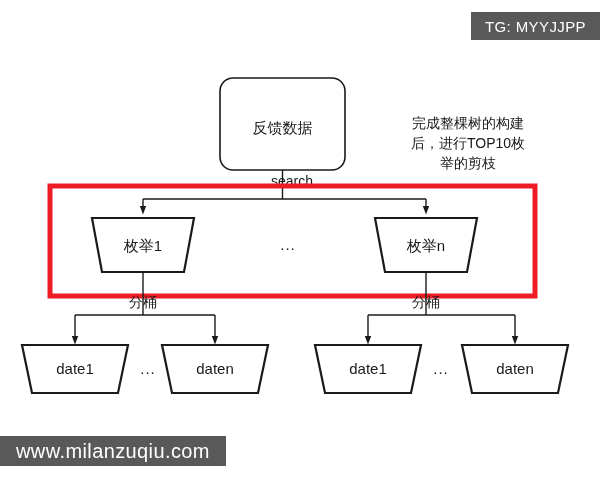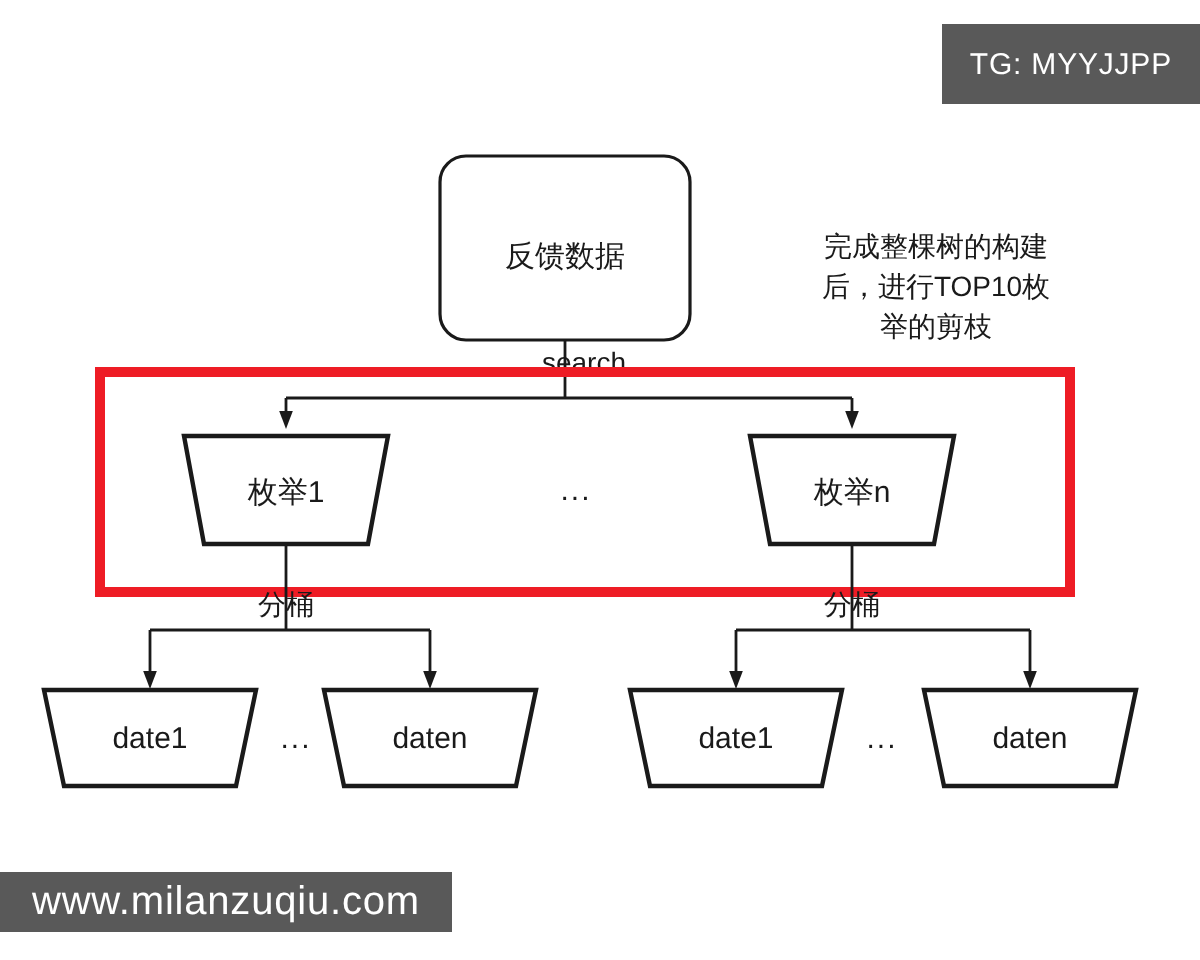--- a/index.html
+++ b/index.html
@@ -31,21 +31,21 @@
     font-size: 15px;
     letter-spacing: 0.4px;
     display: flex;
     align-items: center;
     justify-content: center;
     white-space: nowrap;
   }
   #tag-badge {
     right: 0px;
     top: 12px;
-    height: 40px;
+    height: 28px;
     padding: 0 14px;
   }
   #watermark-badge {
     left: 0px;
     top: 436px;
     height: 30px;
     padding: 0 16px;
     font-size: 20px;
   }
   text {

